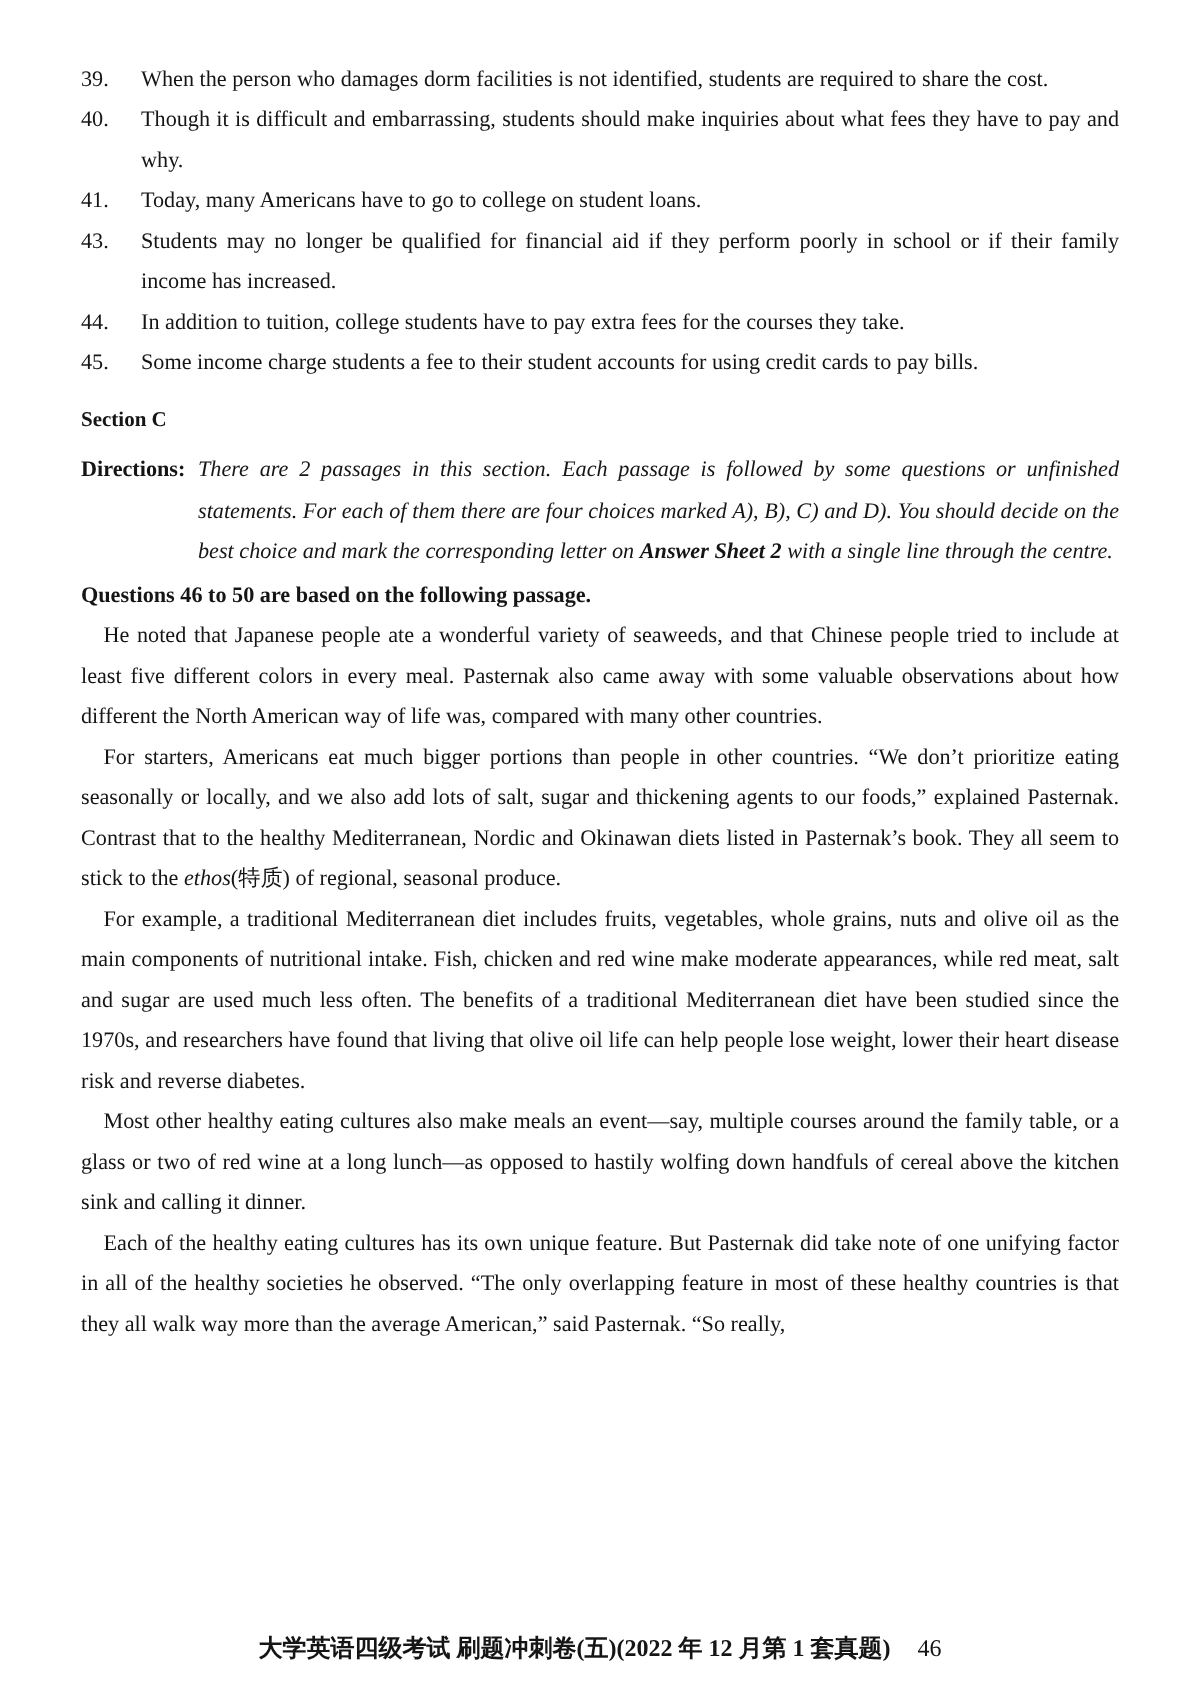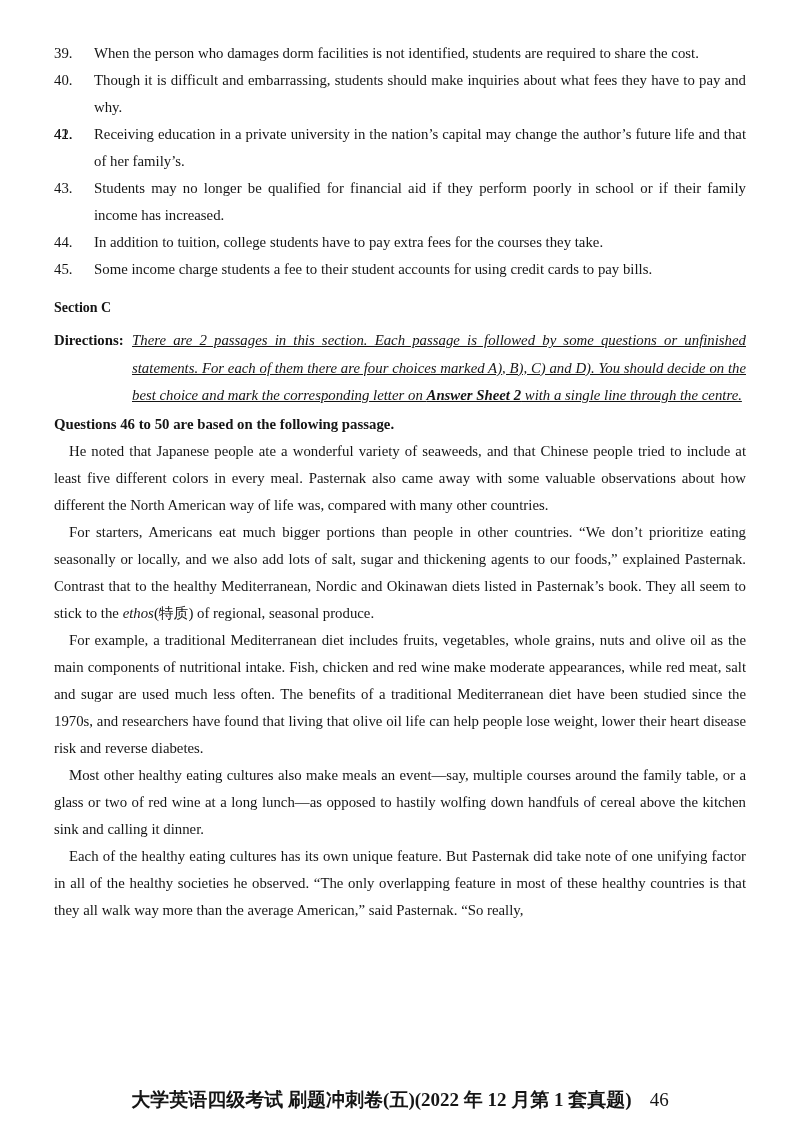--- a/index.html
+++ b/index.html
@@ -30,36 +30,35 @@
     font-size: 14px;
     font-weight: bold;
     margin: 11px 0 5px 0;
     line-height: 28px;
   }
   .directions {
     position: relative;
     padding-left: 78px;
     text-align: justify;
     line-height: 27.5px;
-    text-decoration: underline;
   }
   .dir-label { position: absolute; left: 0; top: 0; font-weight: bold; font-style: normal; }
   .it { font-style: italic; }
   .bd { font-weight: bold; }
   .bold-line { font-weight: bold; margin: 1px 0 0 0; }
   .para {
     margin: 0;
     text-indent: 15px;
     text-align: justify;
   }
   .footer {
     position: absolute;
     left: 0; right: 0; bottom: 20px;
     text-align: center;
-    font-size: 19px;
+    font-size: 16px;
     line-height: 24px;
   }
   .footer-title { font-weight: bold; }
   .footer-page { margin-left: 18px; }
 </style>
 </head>
 <body>
 
 <div class="page">
 
@@ -67,24 +66,21 @@
     <div class="q-item">
       <span class="q-num">39.</span>
       <span class="q-text">When the person who damages dorm facilities is not identified, students are required to share the cost.</span>
     </div>
     <div class="q-item">
       <span class="q-num">40.</span>
       <span class="q-text">Though it is difficult and embarrassing, students should make inquiries about what fees they have to pay and why.</span>
     </div>
     <div class="q-item">
       <span class="q-num">41.</span>
-    </div>
-    <div class="q-item">
-      <span class="q-num">42.</span>
-      <span class="q-text">Receiving education in a private university in the nation’s capital may change the author’s future life and that of her family’s.</span>
+      <span class="q-text">Today, many Americans have to go to college on student loans.</span>
     </div>
     <div class="q-item">
       <span class="q-num">43.</span>
       <span class="q-text">Students may no longer be qualified for financial aid if they perform poorly in school or if their family income has increased.</span>
     </div>
     <div class="q-item">
       <span class="q-num">44.</span>
       <span class="q-text">In addition to tuition, college students have to pay extra fees for the courses they take.</span>
     </div>
     <div class="q-item">

